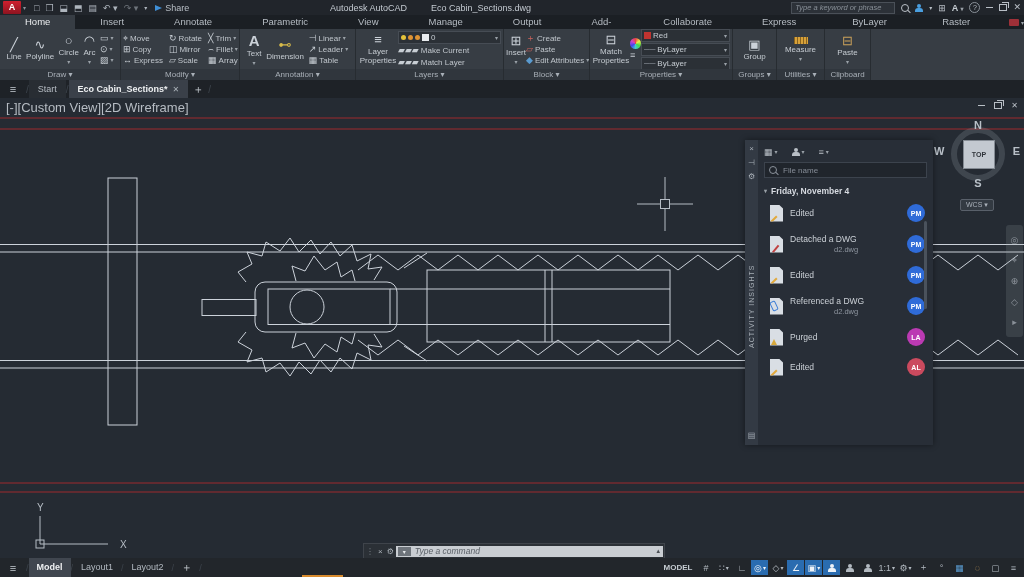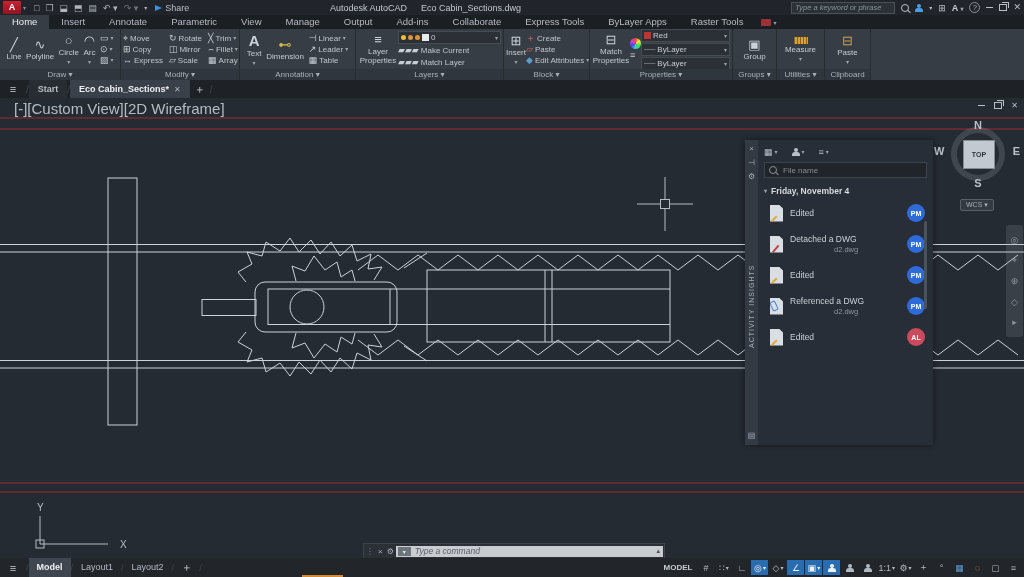--- a/index.html
+++ b/index.html
@@ -13,42 +13,42 @@
 
   
   .titlebar{position:absolute;left:0;top:0;width:1024px;height:15px;background:#21252b;z-index:5;
             display:flex;align-items:center;font-size:9px;color:#b9bfc6;}
   .acad-logo{width:18px;height:13px;margin-left:3px;background:linear-gradient(#d0202f,#8e1420);
              color:#fff;font-weight:bold;font-size:9px;text-align:center;line-height:13px;border-radius:1px;}
   .qat{display:flex;align-items:center;gap:6px;margin-left:8px;color:#aeb5bd;font-size:9px;}
   .qat span{display:inline-block;}
   .share{display:flex;align-items:center;gap:3px;margin-left:8px;color:#b9bfc6;}
   .plane{width:0;height:0;border-left:7px solid #3f8fd6;border-top:3px solid transparent;border-bottom:3px solid transparent;}
-  .tb-center{position:absolute;left:330px;display:flex;gap:14px;align-items:center;}
+  .tb-center{position:absolute;left:330px;display:flex;gap:24px;align-items:center;}
   .tb-center .app-title{color:#c3c9d0;}
   .tb-center .doc-title{color:#c3c9d0;}
   .tb-right{position:absolute;right:3px;display:flex;align-items:center;gap:6px;}
   .tb-search{width:96px;height:10px;background:#2c3138;border:1px solid #4a5058;color:#8a9199;
              font-size:7.5px;font-style:italic;padding:0 3px;}
   .tb-search::placeholder{color:#8a9199;}
   .lens{display:inline-block;width:6px;height:6px;border:1px solid currentColor;border-radius:50%;position:relative;}
   .lens::after{content:"";position:absolute;width:4px;height:1px;background:currentColor;transform:rotate(45deg);right:-3px;bottom:-1px;}
   .person{display:inline-block;width:8px;height:8px;position:relative;}
   .person::before{content:"";position:absolute;left:2px;top:0;width:4px;height:4px;border-radius:50%;background:currentColor;}
   .person::after{content:"";position:absolute;left:0;top:4px;width:8px;height:4px;border-radius:3px 3px 0 0;background:currentColor;}
   .blue{color:#4a9fe0;}
   .win-min{display:inline-block;width:7px;height:1px;background:#b9bfc6;}
   .win-restore{display:inline-block;width:6px;height:5px;border:1px solid #b9bfc6;position:relative;}
   .win-restore::before{content:"";position:absolute;top:-3px;left:2px;width:6px;height:5px;border:1px solid #b9bfc6;border-bottom:none;border-left:none;}
   .win-close{font-size:9px;color:#b9bfc6;line-height:9px;}
 
   
   .ribtabs{position:absolute;left:0;top:15px;width:1024px;height:14px;background:#1b1f24;z-index:5;
            display:flex;align-items:stretch;font-size:9.5px;color:#b6bcc3;}
-  .ribtab{padding:0 12px;line-height:14px;cursor:default;}
+  .ribtab{padding:0 25px;line-height:14px;cursor:default;}
   .ribtab.active{background:#373d44;color:#eceef0;}
   .ribtail{display:flex;align-items:center;gap:2px;margin-left:6px;color:#9aa1a8;font-size:8px;}
   .ribtail .sw{width:10px;height:7px;background:#9e3038;border-radius:1px;display:inline-block;}
 
   
   .ribbon{position:absolute;left:0;top:29px;width:1024px;height:51px;background:#373d44;z-index:5;
           display:flex;color:#d2d7dc;}
   .panel{height:51px;border-right:1px solid #272c31;display:flex;flex-direction:column;}
   .pbody{flex:1;display:flex;align-items:center;justify-content:space-evenly;padding:1px 2px;overflow:hidden;}
   .plabel{height:11px;background:#30363d;font-size:8px;color:#a9b0b8;text-align:center;line-height:11px;}
@@ -70,29 +70,29 @@
          background:conic-gradient(#e44,#ee4,#4d4,#4cc,#44e,#c4c,#e44);}
   .ruler{width:14px;height:7px;background:#d8a23a;display:inline-block;
          background-image:repeating-linear-gradient(90deg,#8a641f 0 1px,transparent 1px 3px);}
   .baseblk{width:13px;height:10px;background:#b9bfc6;display:inline-block;
            clip-path:polygon(0 0,45% 0,45% 45%,100% 45%,100% 100%,0 100%);}
 
   
   .filetabs{position:absolute;left:0;top:80px;width:1024px;height:18px;background:#1e2227;z-index:5;
             display:flex;align-items:stretch;font-size:9px;color:#b6bcc3;}
   .ft-menu{width:26px;display:flex;align-items:center;justify-content:center;font-size:11px;color:#c6ccd2;}
-  .ftab{display:flex;align-items:center;gap:5px;padding:0 9px;font-weight:bold;}
+  .ftab{display:flex;align-items:center;gap:5px;padding:0 9px;}
   .ftab.start{background:#282d33;}
   .ftab.active{background:#3a4049;color:#eef0f2;font-weight:bold;}
   .ftab .x{font-weight:normal;color:#aab1b8;font-size:8px;}
   .ft-plus{width:20px;display:flex;align-items:center;justify-content:center;color:#c6ccd2;font-size:11px;}
   .ft-slash{color:#3c434b;align-self:center;font-size:10px;}
 
   
-  .vp-label{position:absolute;left:14px;top:100px;font-size:15px;color:#b6bcc3;z-index:3;}
+  .vp-label{position:absolute;left:6px;top:100px;font-size:13px;color:#b6bcc3;z-index:3;}
   .doc-btns{position:absolute;right:6px;top:100px;z-index:3;display:flex;gap:9px;align-items:center;height:10px;}
 
   .viewcube{position:absolute;left:946px;top:121px;width:64px;height:66px;z-index:3;font-size:11px;color:#b9c0c8;font-weight:bold;}
   .vc-ring{position:absolute;left:5px;top:6px;width:54px;height:54px;border-radius:50%;border:6px solid rgba(160,168,178,0.22);box-sizing:border-box;}
   .vc-top{position:absolute;left:17px;top:19px;width:30px;height:27px;background:#c3c9d0;border:1px solid #858c94;
           color:#30353b;font-size:7px;font-weight:bold;display:flex;align-items:center;justify-content:center;}
   .vc-n{position:absolute;left:50%;top:-2px;transform:translateX(-50%);}
   .vc-s{position:absolute;left:50%;bottom:-2px;transform:translateX(-50%);}
   .vc-w{position:absolute;left:-12px;top:24px;}
   .vc-e{position:absolute;right:-10px;top:24px;}
@@ -633,20 +633,29 @@
               <span class="ov-ref"></span>
             </span>
           <span class="texts">
             <span class="ai-action">Referenced a DWG</span>
             <span class="ai-file">d2.dwg</span>
           </span>
           <span class="avatar" style="background: rgb(47, 107, 216);">PM</span>
         </div>
 
 
+        <div class="ai-item">
+          <span class="doc">
+              <span class="ov-purge"></span>
+            </span>
+          <span class="texts">
+              <span class="ai-action">Purged</span>
+            </span>
+          <span class="avatar" style="background: rgb(187, 58, 179);">LA</span>
+        </div>
 
         <div class="ai-item">
           <span class="doc">
               <span class="ov-pencil"></span>
             </span>
           <span class="texts">
               <span class="ai-action">Edited</span>
             </span>
           <span class="avatar" style="background: rgb(203, 74, 94);">AL</span>
         </div>

